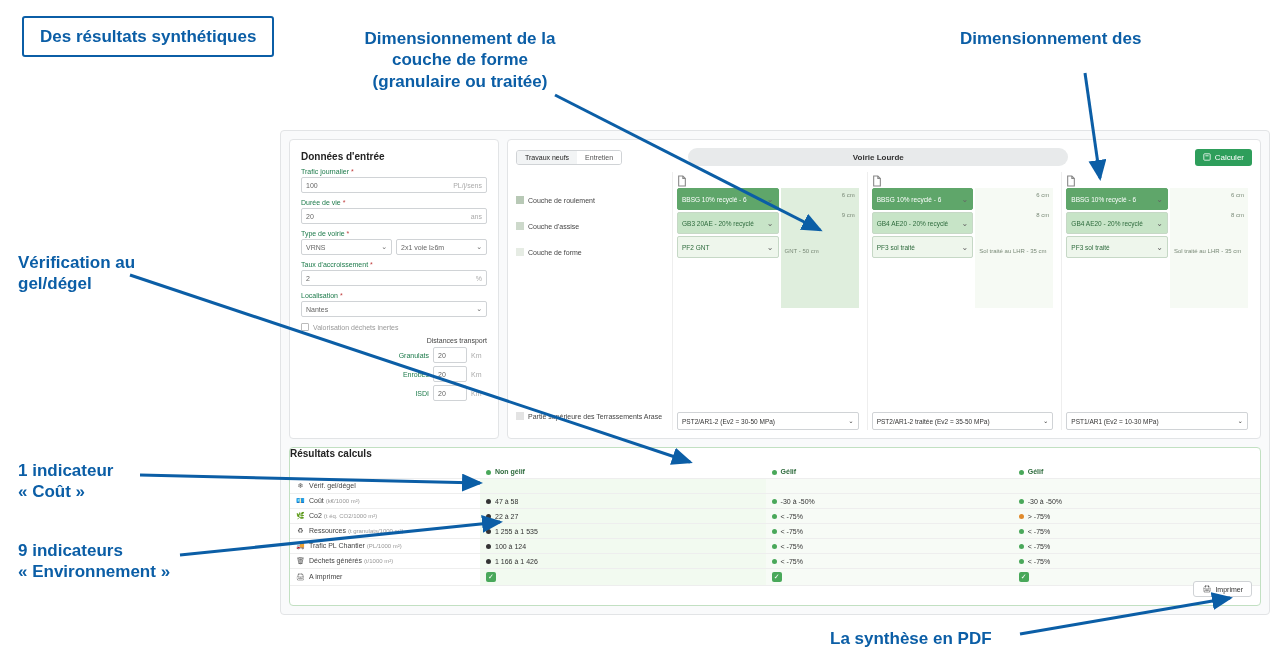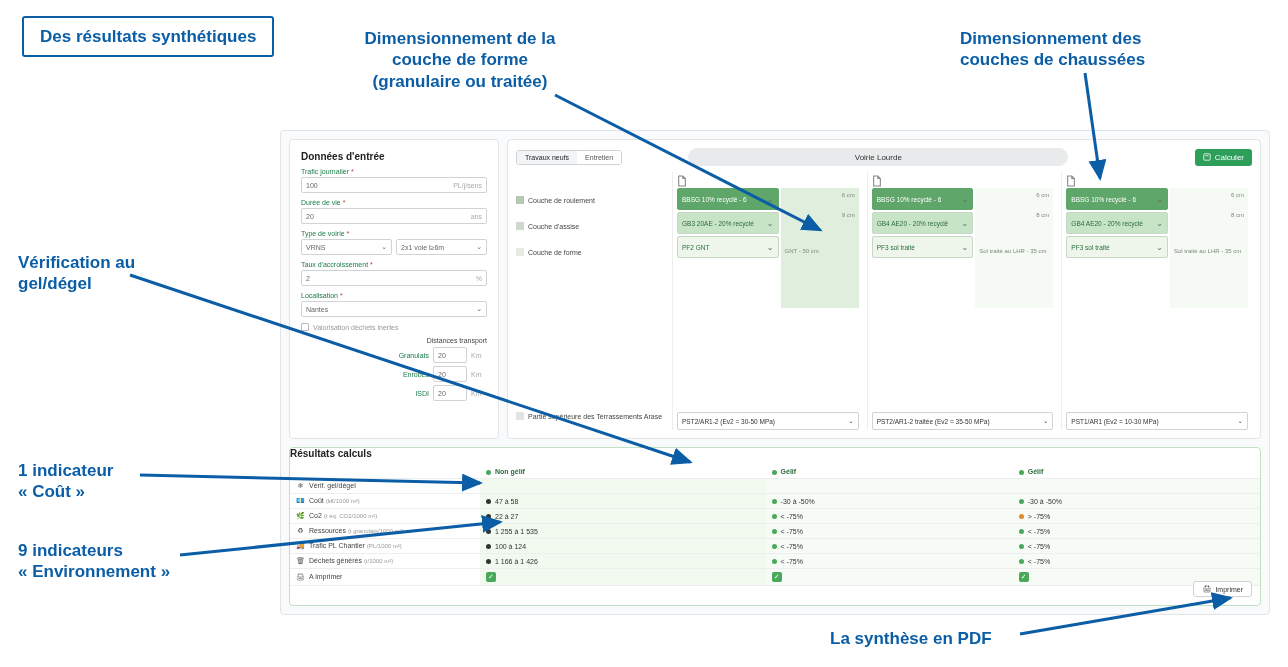--- a/index.html
+++ b/index.html
@@ -80,21 +80,21 @@
   .inputs .dist .unit { color:#aaa; width:16px; }
 
   .main { flex:1; display:flex; flex-direction:column; padding:8px; gap:6px; }
   .main .topbar { display:flex; align-items:center; gap:6px; }
   .tabs { display:flex; border:1px solid #d0d3d6; border-radius:3px; overflow:hidden; }
   .tabs .tab { padding:3px 8px; font-size:7px; background:#fff; color:#555; }
   .tabs .tab.active { background:#f2f4f5; color:#222; }
   .pill {
     flex:1; max-width:380px; margin:0 auto; height:18px; border-radius:9px;
     background:#e8eaeb; display:flex; align-items:center; justify-content:center;
-    font-size:8px; font-weight:400; color:#333;
+    font-size:8px; font-weight:700; color:#333;
   }
   .calc-btn {
     margin-left:auto; background:#2e9e5b; color:#fff; border-radius:3px;
     padding:4px 8px; font-size:8px; display:flex; align-items:center; gap:4px;
   }
   .calc-btn svg { width:8px; height:8px; fill:#fff; }
 
   .layers-area { display:flex; gap:6px; flex:1; }
   .layer-labels { width:150px; font-size:7px; color:#444; padding-top:24px; display:flex; flex-direction:column; gap:18px; }
   .layer-labels .ll { display:flex; align-items:center; gap:4px; }
@@ -149,21 +149,20 @@
 <body>
 
 <div class="anno box" style="left:22px; top:16px;">Des résultats synthétiques</div>
 <div class="anno" style="left:330px; top:28px; text-align:center; width:260px;">
   <span>Dimensionnement de la</span><br>
   <span>couche de forme</span><br>
   <span>(granulaire ou traitée)</span>
 </div>
 <div class="anno" style="left:960px; top:28px; text-align:left; width:260px;">
   <span>Dimensionnement des</span><br>
-  <span>couches de chaussées</span>
 </div>
 <div class="anno" style="left:18px; top:252px;">
   <span>Vérification au</span><br>
   <span>gel/dégel</span>
 </div>
 <div class="anno" style="left:18px; top:460px;">
   <span>1 indicateur</span><br>
   <span>« Coût »</span>
 </div>
 <div class="anno" style="left:18px; top:540px;">

